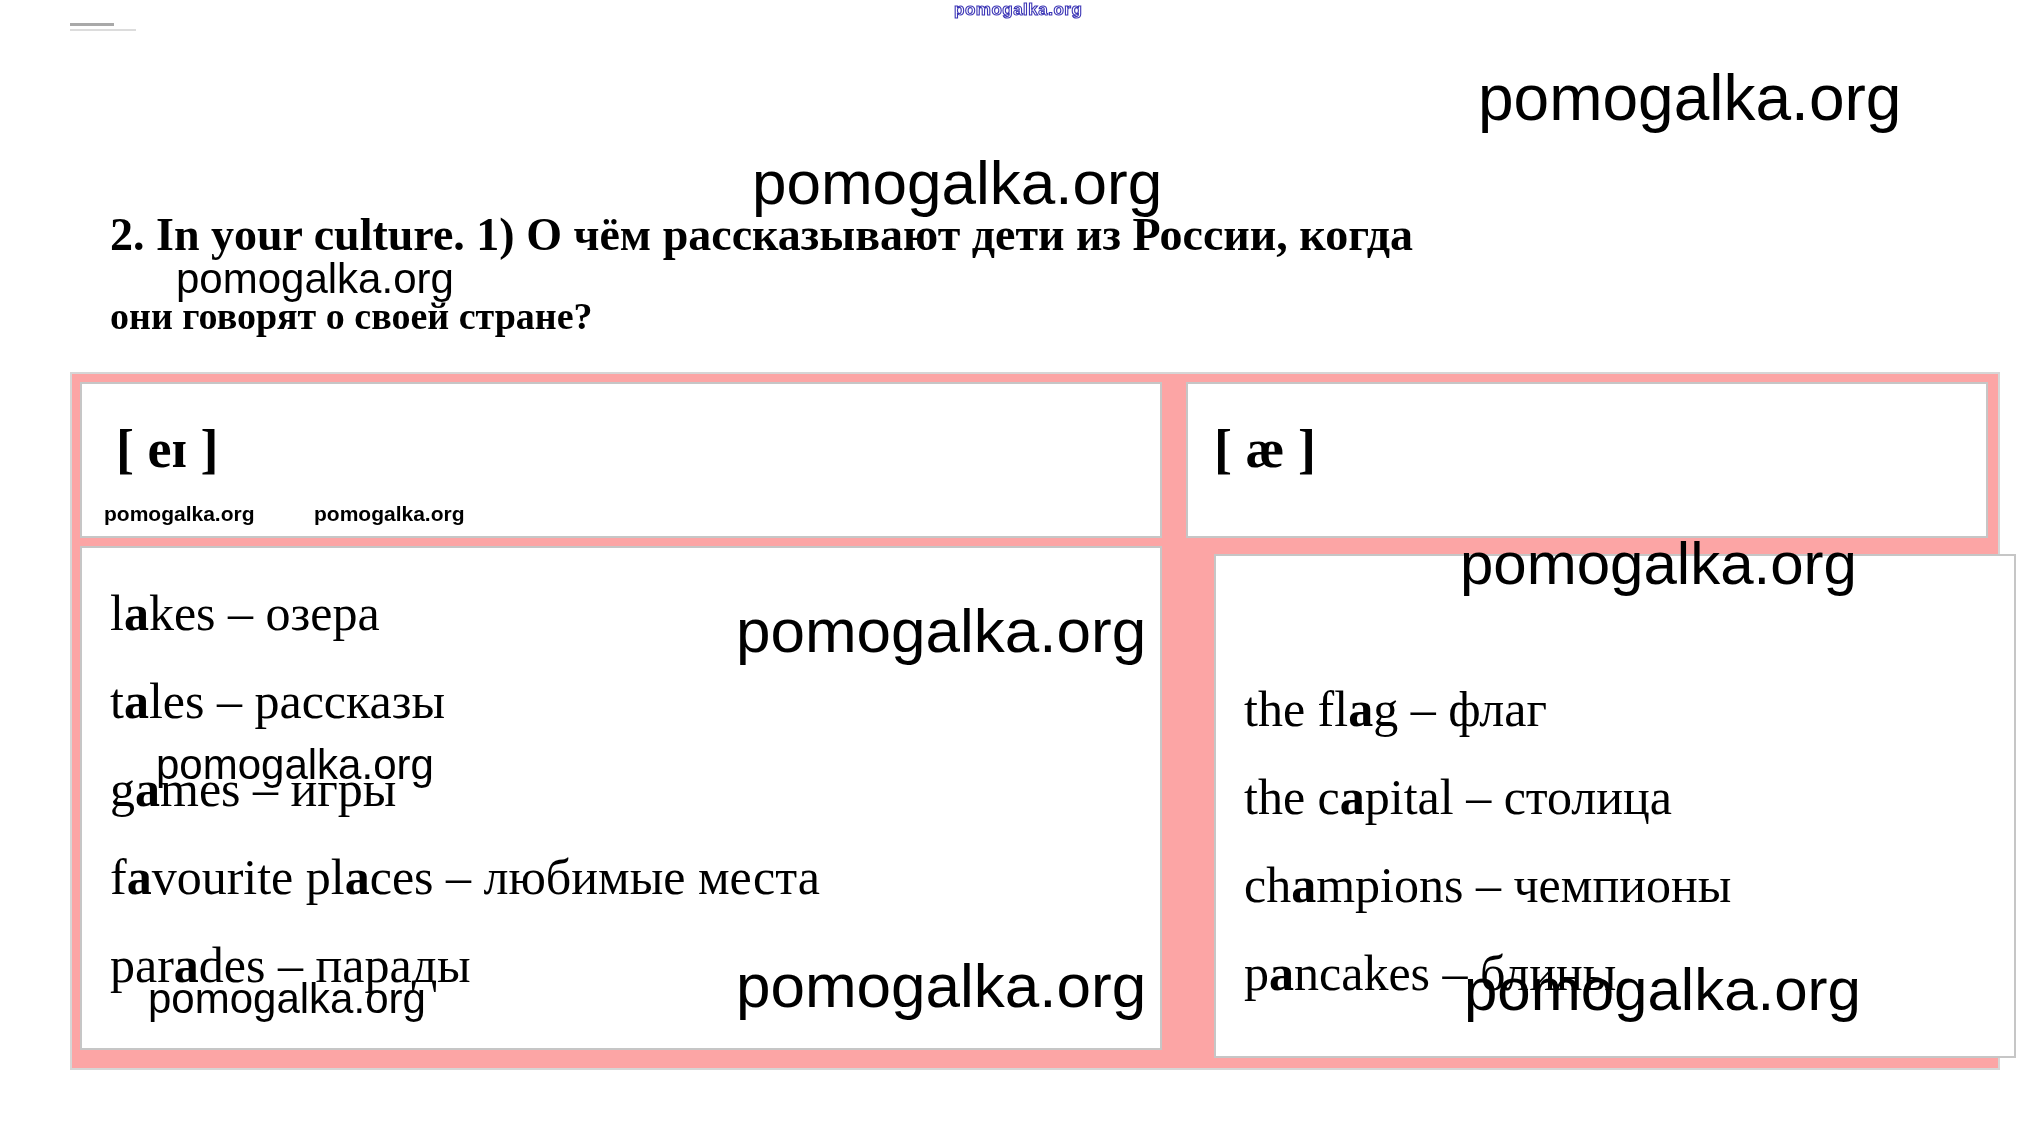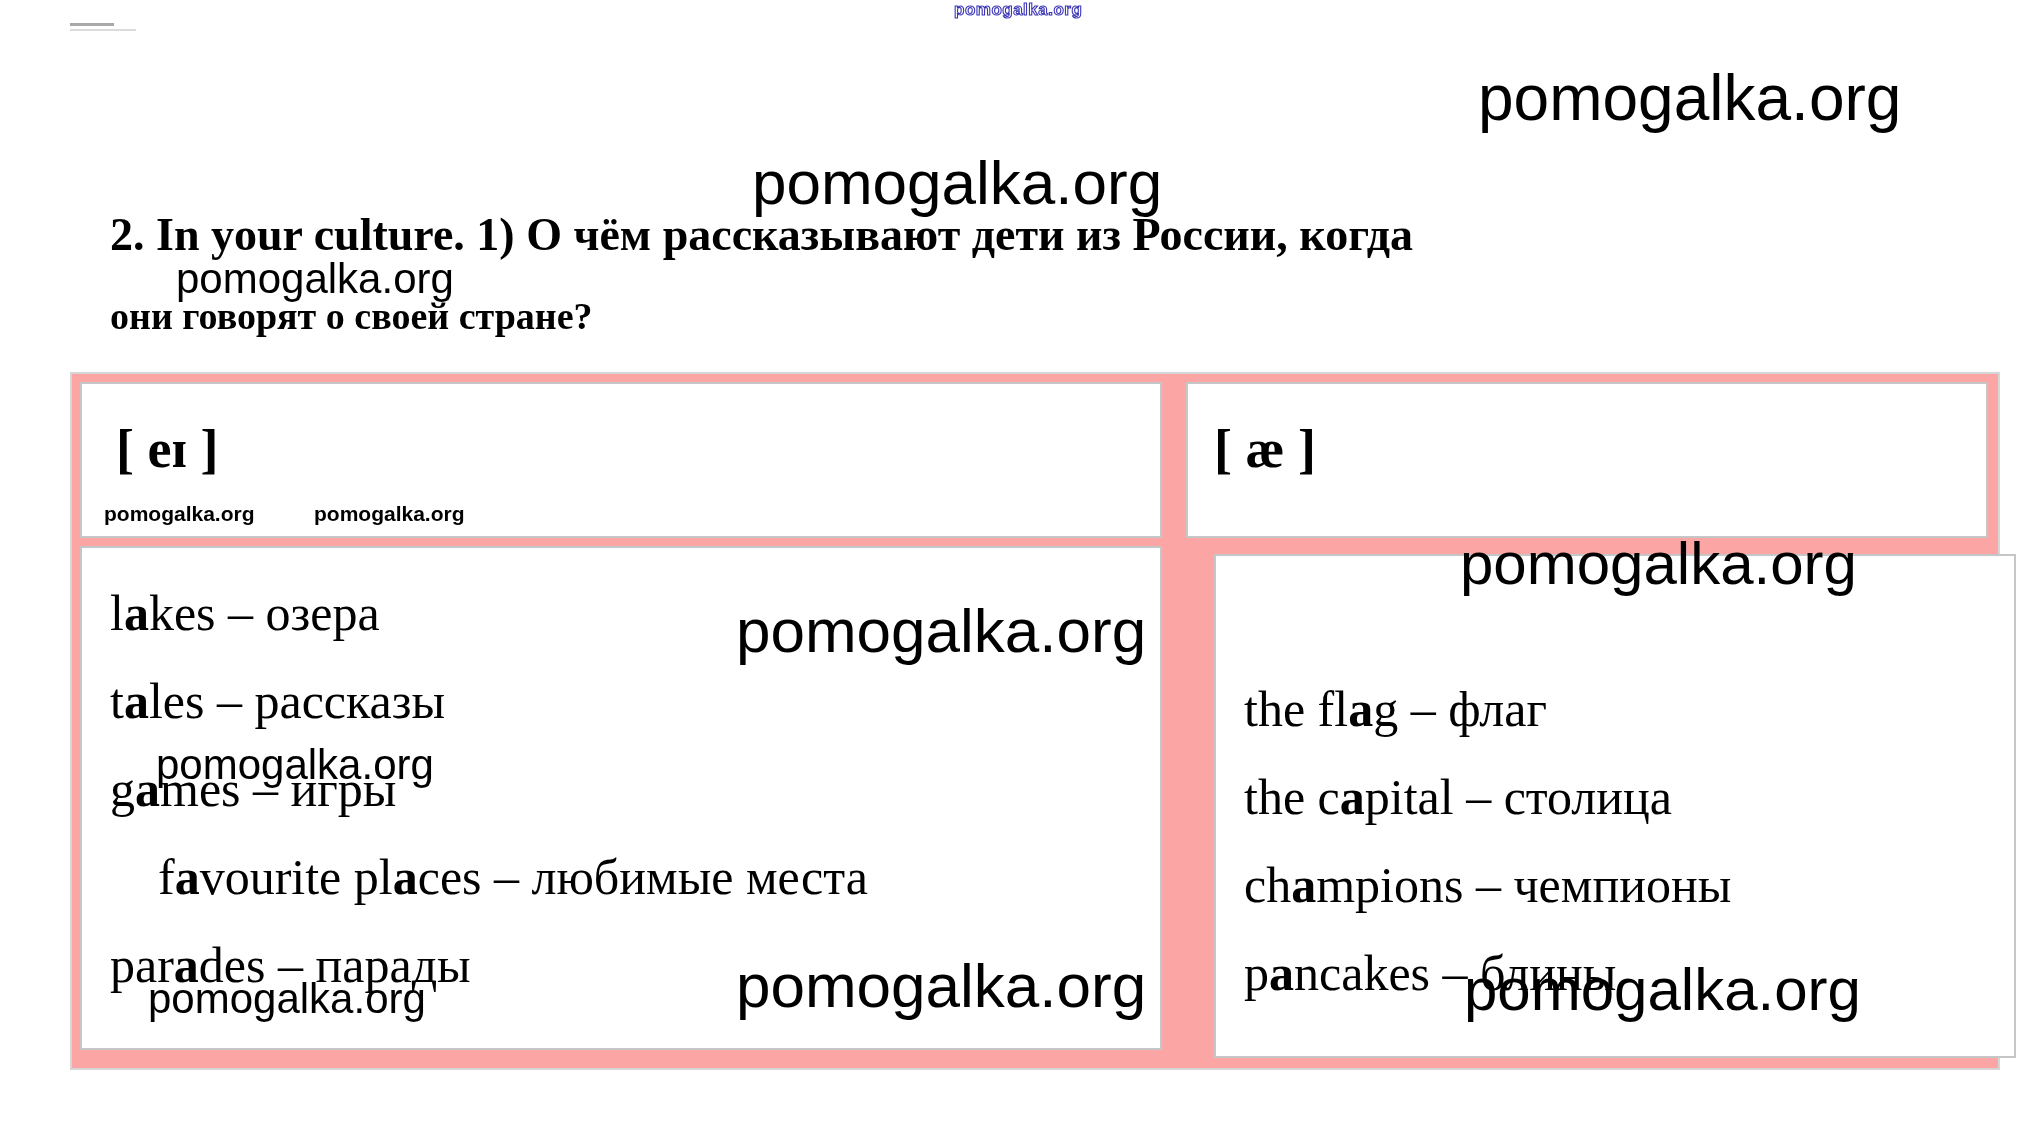--- a/index.html
+++ b/index.html
@@ -53,21 +53,21 @@
     position:absolute;background:#ffffff;border:2px solid #c6c6c6;z-index:2;
   }
   .hdrL{left:8px;top:8px;width:1078px;height:152px;}
   .hdrR{left:1114px;top:8px;width:798px;height:152px;}
   .bodyL{left:8px;top:172px;width:1078px;height:500px;}
   .bodyR{left:1114px;top:180px;width:798px;height:500px;margin-left:28px;}
   .hdr-label{position:absolute;left:34px;top:34px;font-size:54px;font-weight:bold;white-space:nowrap;}
   .hdrR .hdr-label{left:26px;}
   .row{position:absolute;left:28px;font-size:50px;white-space:nowrap;line-height:1;}
   .row b{font-weight:bold;}
-  .rL0{top:40px;}  .rL1{top:128px;} .rL2{top:216px;} .rL3{top:304px;margin-left:48px;} .rL4{top:392px;}
+  .rL0{top:40px;}  .rL1{top:128px;} .rL2{top:216px;} .rL3{top:304px;} .rL4{top:392px;}
   .rR0{top:128px;} .rR1{top:216px;font-family:Liberation Serif, serif;} .rR2{top:304px;} .rR3{top:392px;}
 </style>
 </head>
 <body>
 
 <div class="canvas">
 
   <div class="dash dash1"></div>
   <div class="dash dash2"></div>
 

